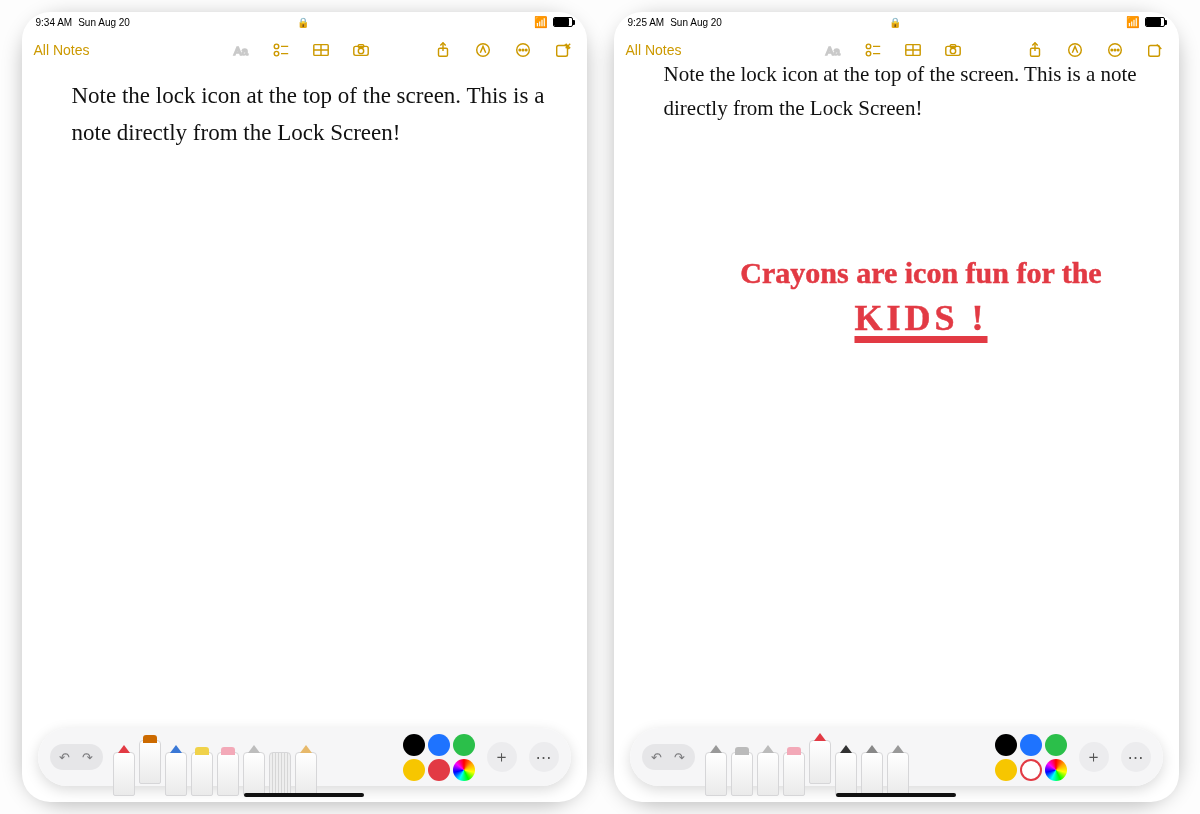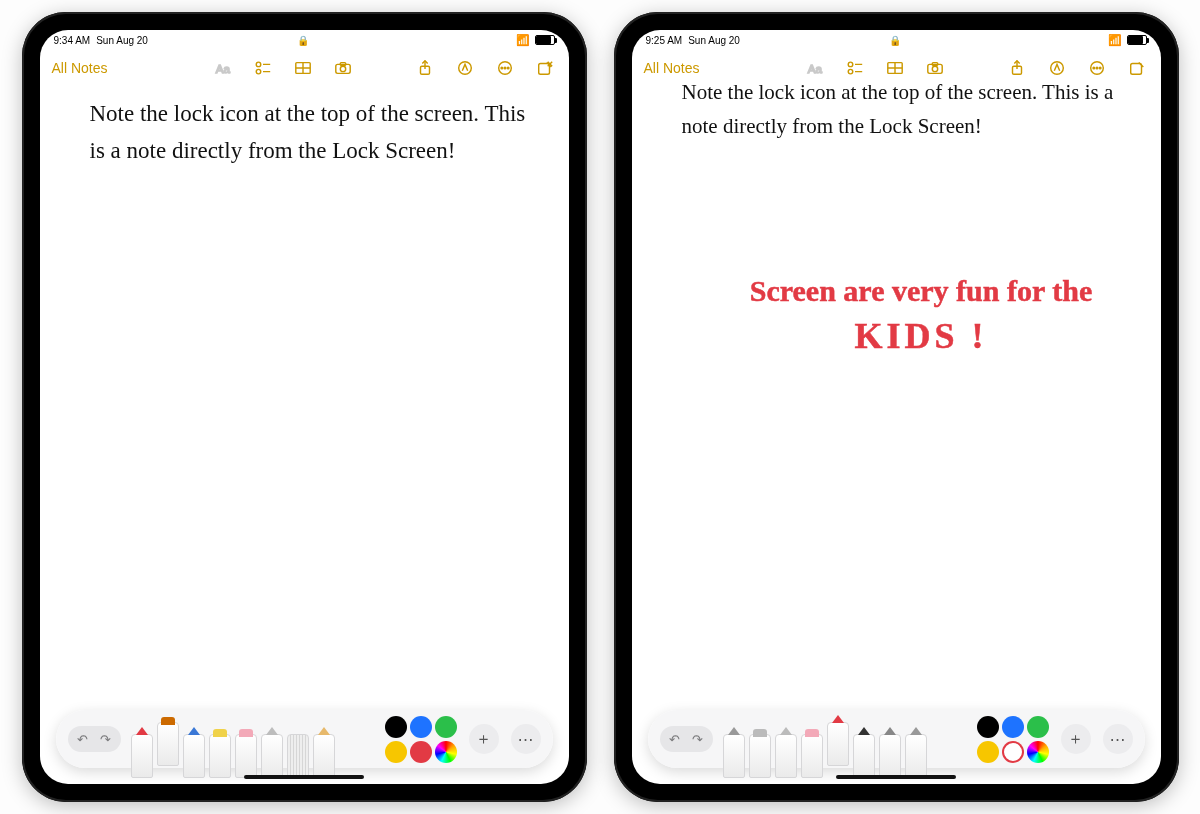--- a/index.html
+++ b/index.html
@@ -13,21 +13,20 @@
     align-items: center;
     gap: 20px;
     padding: 12px 18px;
   }
   .ipad {
     position: relative;
     width: 565px;
     height: 790px;
     background: #000;
     border-radius: 44px;
-    padding: 18px;
     box-shadow: 0 4px 20px rgba(0,0,0,.25), inset 0 0 0 2px #222;
   }
   .screen {
     position: relative;
     width: 100%;
     height: 100%;
     background: #fff;
     border-radius: 28px;
     overflow: hidden;
     display: flex;
@@ -98,20 +97,21 @@
     font-weight: bold;
     font-size: 30px;
     line-height: 1.35;
     color:#e23a44;
     -webkit-text-stroke: 0.5px #e23a44;
     filter: blur(.3px);
   }
   .crayon-kids {
     font-size: 36px;
     letter-spacing: 4px;
+    text-decoration: underline;
     text-decoration-thickness: 7px;
     text-underline-offset: 6px;
   }
   
   .tray {
     position:absolute;
     bottom: 16px;
     left: 16px;
     right: 16px;
     height: 58px;
@@ -360,21 +360,21 @@
       <span class="tbtn">
           <svg viewBox="0 0 20 20">
             <rect x="3" y="5" width="12" height="12" rx="2"></rect>
             <path d="M12 4 L17 9"></path>
           </svg>
         </span>
     </div>
     <div class="canvas">
       <div class="hand hand2">Note the lock icon at the top of the screen. This is a note directly from the Lock Screen!</div>
       <div class="crayon-wrap">
-        <div>Screen are very fun for the</div>
+        <div>Crayons are icon fun for the</div>
         <div class="crayon-kids">KIDS !</div>
       </div>
     </div>
     <div class="tray">
       <div class="ur">
         <span>↶</span>
         <span>↷</span>
       </div>
       <div class="tools">
           <div class="tool">

